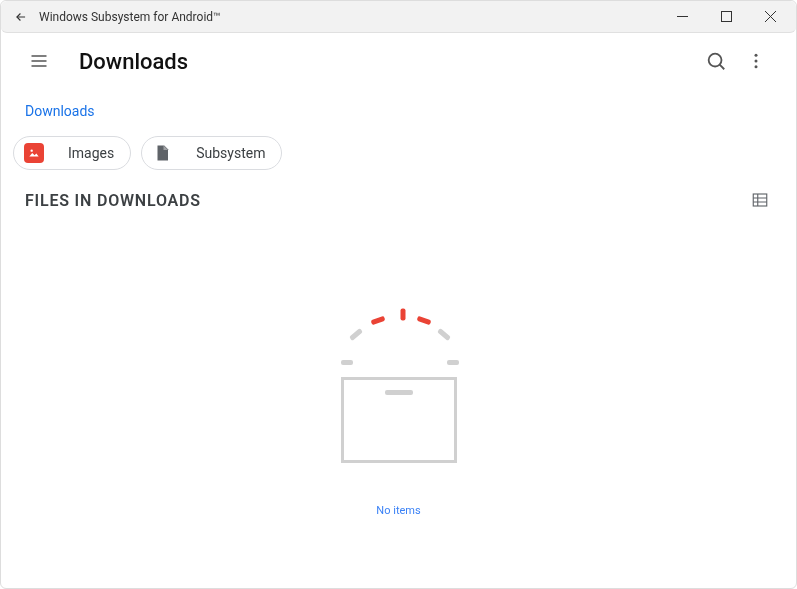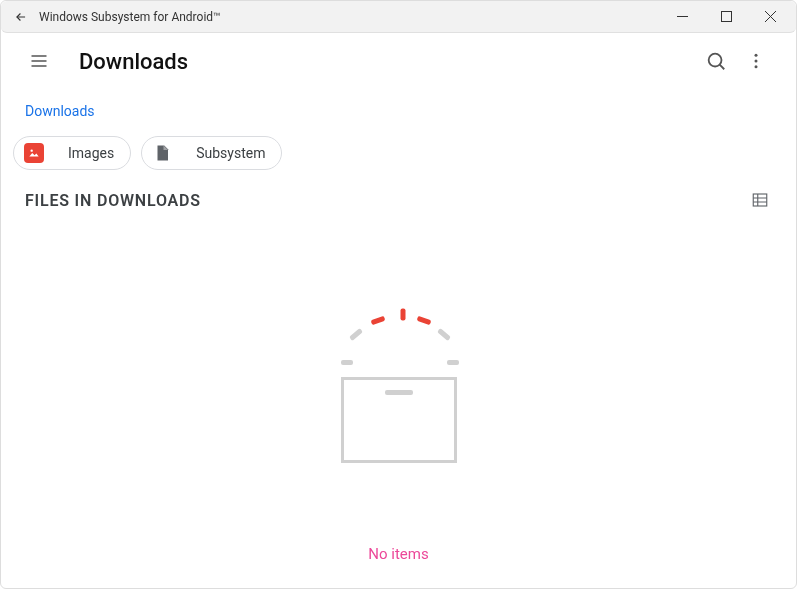--- a/index.html
+++ b/index.html
@@ -29,21 +29,21 @@
   .section-row { display:flex; align-items:center; justify-content:space-between; padding: 0 24px; }
   .section-label { font-size:16px; letter-spacing:0.8px; color:#3c4043; font-weight:600; }
   .view-toggle { width:24px; height:24px; display:flex; align-items:center; justify-content:center; color:#5f6368; cursor:pointer;}
   
   .empty-area { display:flex; flex-direction:column; align-items:center; padding-top:90px; }
   .empty-illustration { position:relative; width:160px; height:170px; }
   .dashline { position:absolute; width:14px; height:5px; background:#d0d0d0; border-radius:2px;}
   .dashline.red { background:#ea4335; }
   .box { position:absolute; left:22px; top:75px; width:116px; height:86px; border:3px solid #d0d0d0; background:#fff;}
   .box-handle { position:absolute; left:66px; top:88px; width:28px; height:5px; background:#d0d0d0; border-radius:2px;}
-  .empty-text { font-size:15px; color:#ec4899; margin-top:73px;}
+  .empty-text { font-size:11px; color:#3b82f6; margin-top:32px;}
 </style>
 </head>
 <body>
 
 <div class="titlebar">
   <div class="back">
     <svg width="14" height="14" viewBox="0 0 24 24" fill="none" stroke="currentColor" stroke-width="2">
         <path d="M19 12H5"></path>
         <path d="M11 18l-6-6 6-6"></path>
       </svg>

